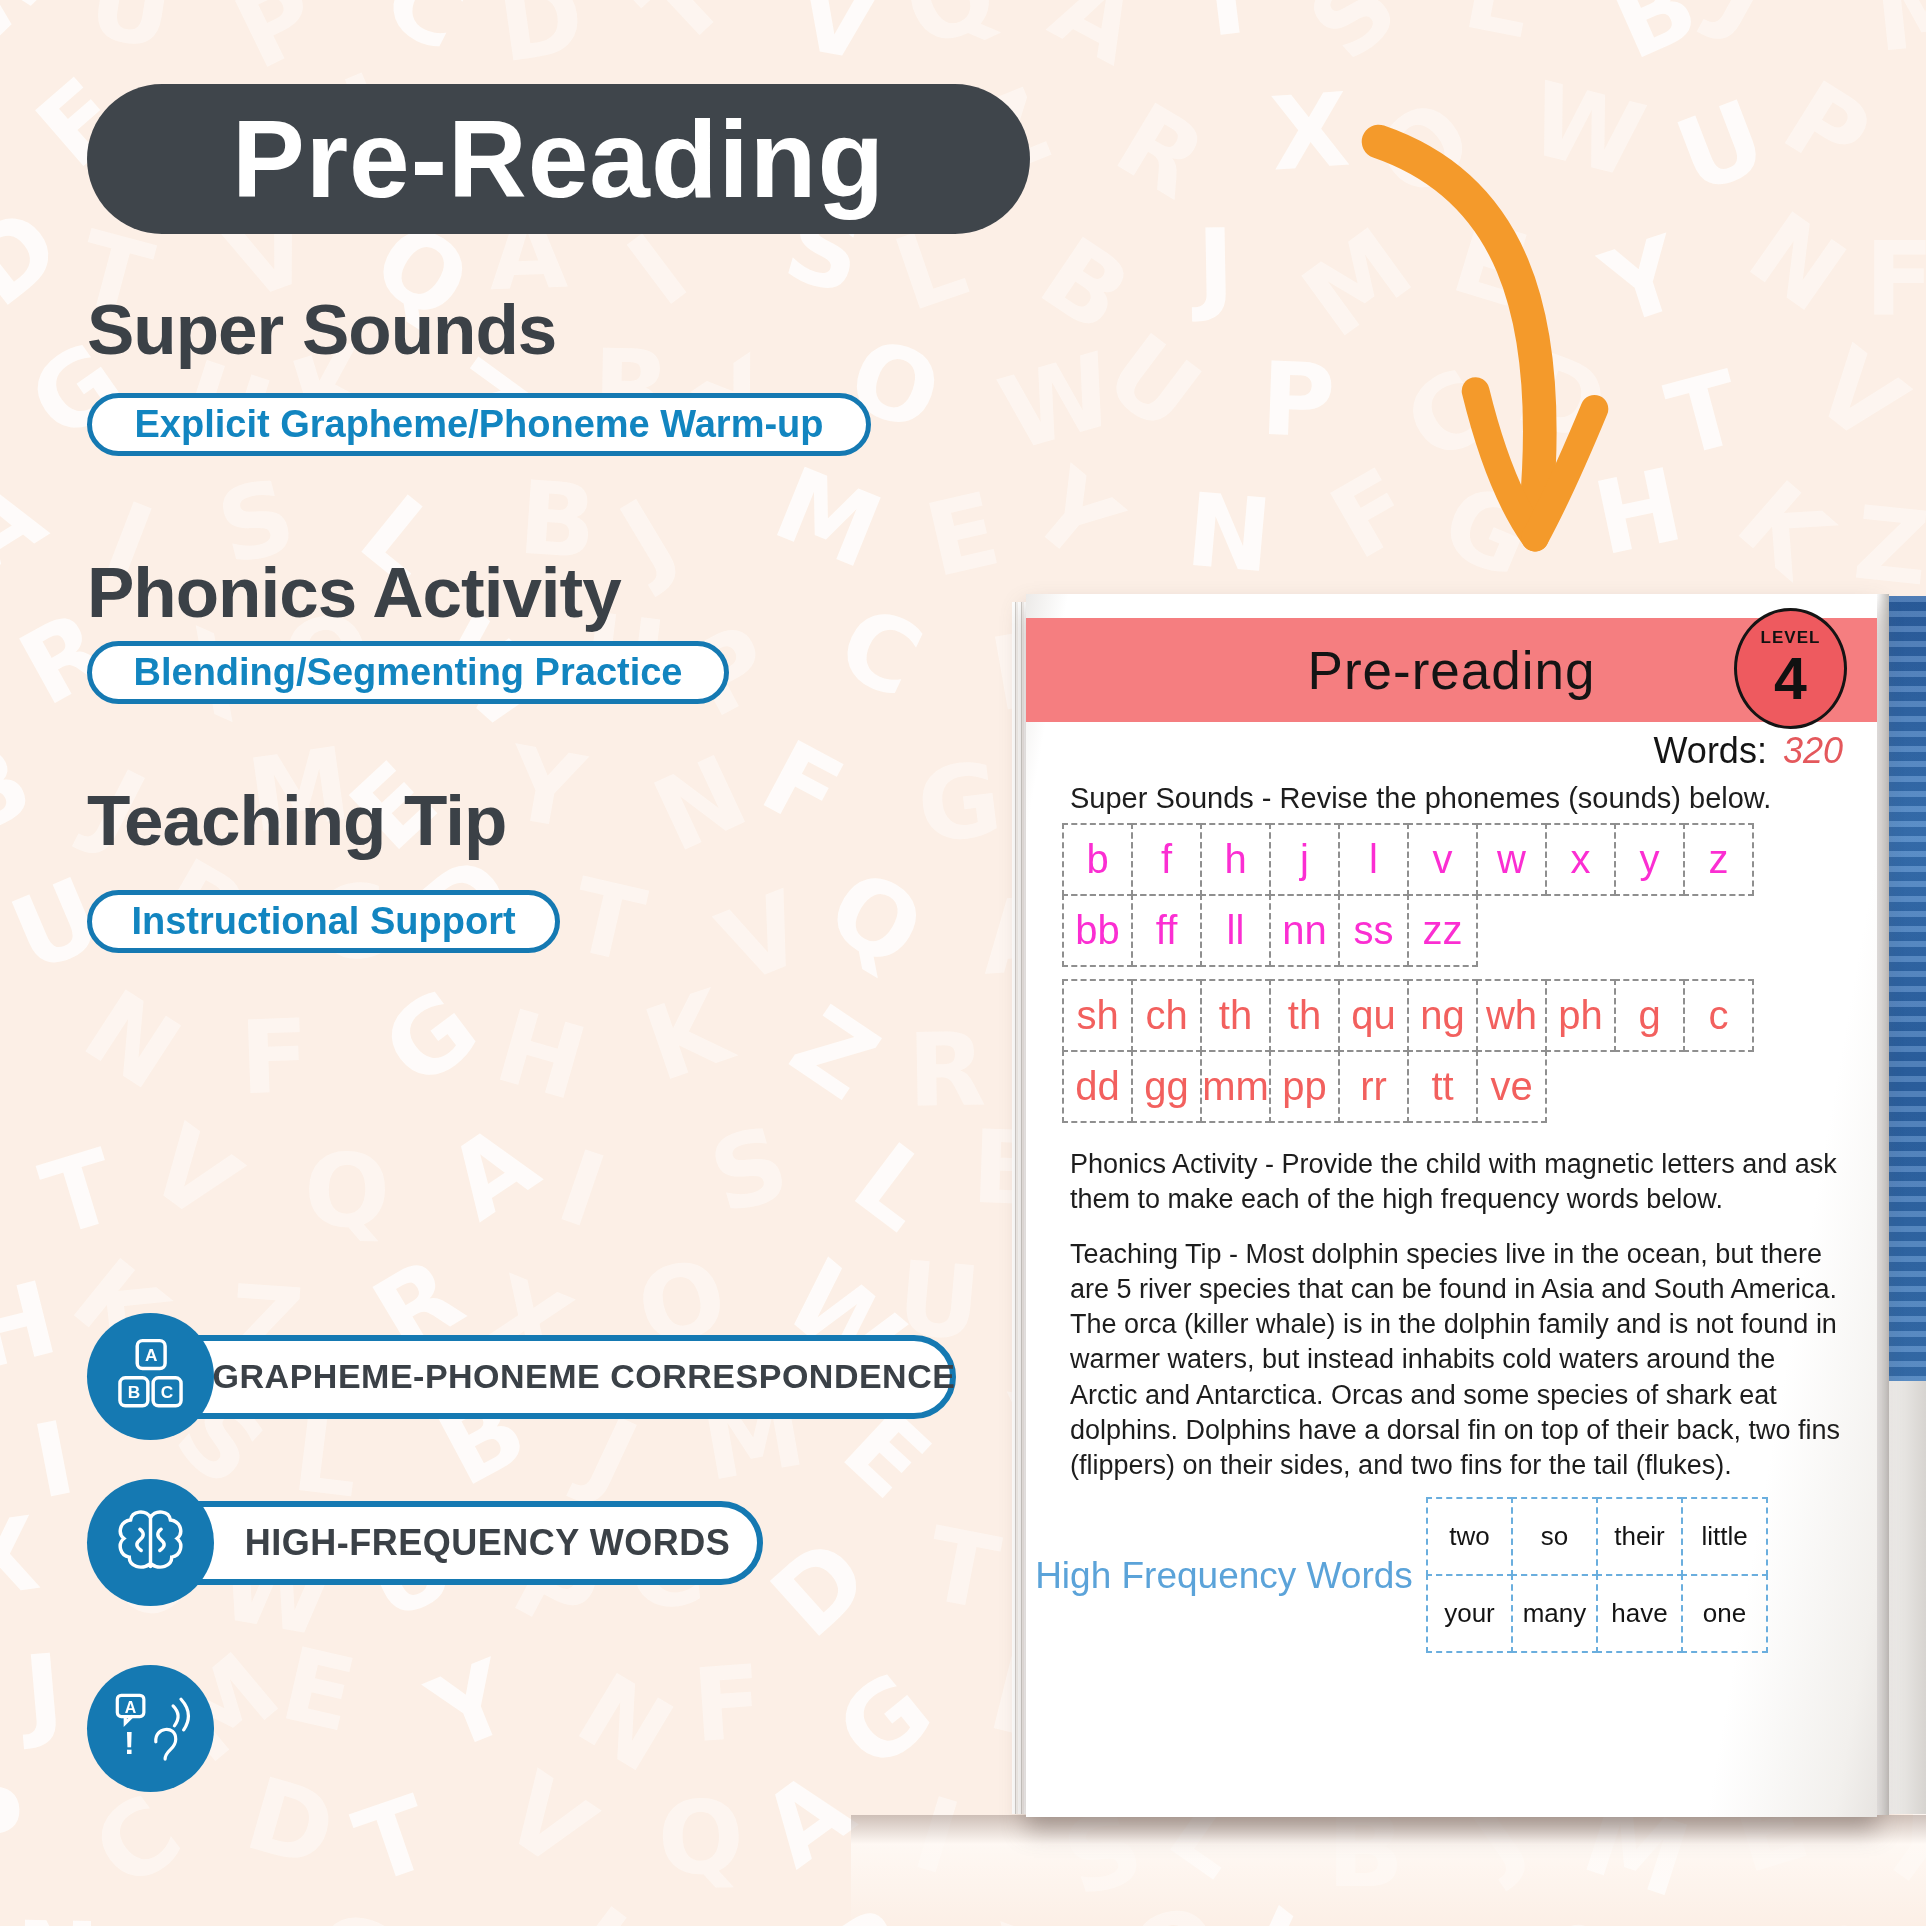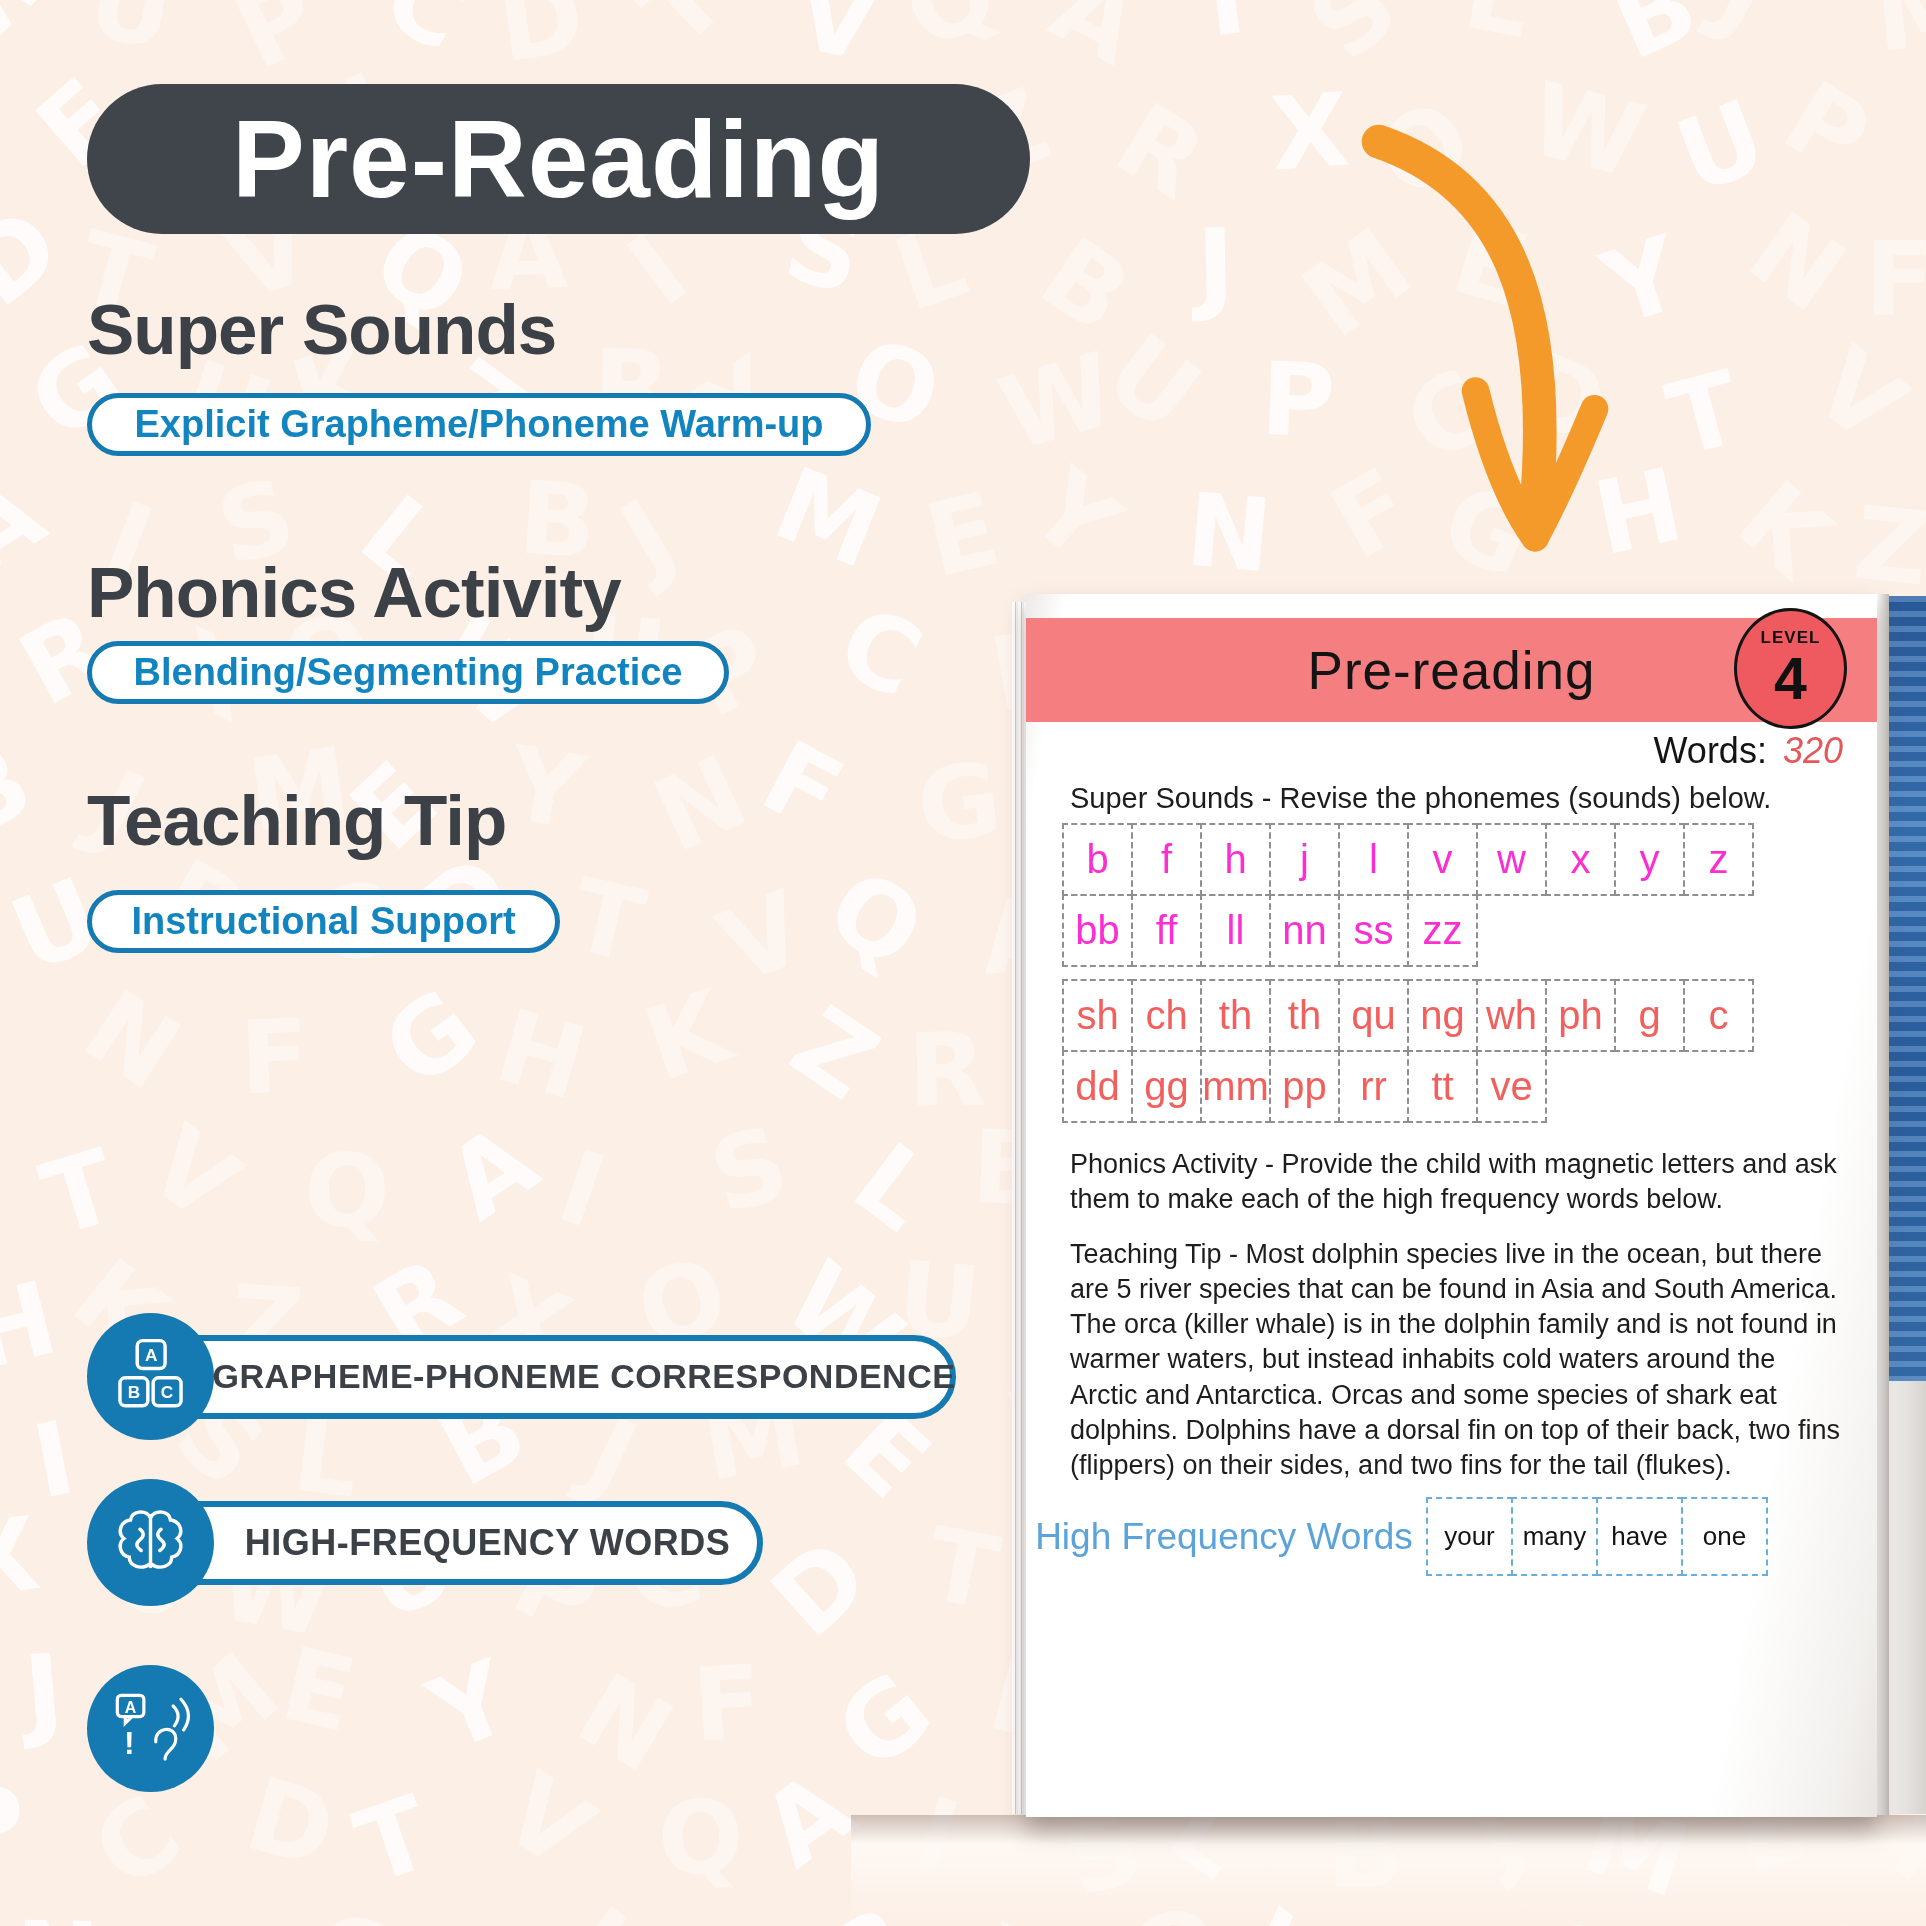--- a/index.html
+++ b/index.html
@@ -525,20 +525,26 @@
       </div>
 
     <div id="phonics-par" class="par">Phonics Activity - Provide the child with magnetic letters and ask them to make each of the high frequency words below.</div>
 
     <div id="teaching-par" class="par">Teaching Tip - Most dolphin species live in the ocean, but there are 5 river species that can be found in Asia and South America. The orca (killer whale) is in the dolphin family and is not found in warmer waters, but instead inhabits cold waters around the Arctic and Antarctica. Orcas and some species of shark eat dolphins. Dolphins have a dorsal fin on top of their back, two fins (flippers) on their sides, and two fins for the tail (flukes).</div>
 
     <div class="hfw">
       <div class="hfw-label">High Frequency Words</div>
       <div id="hfw-grid" class="hfw-grid">
           <div class="hrow">
+            <div class="hcell">two</div>
+            <div class="hcell">so</div>
+            <div class="hcell">their</div>
+            <div class="hcell">little</div>
+          </div>
+          <div class="hrow">
             <div class="hcell">your</div>
             <div class="hcell">many</div>
             <div class="hcell">have</div>
             <div class="hcell">one</div>
           </div>
         </div>
     </div>
   </div>
 </div>
 

